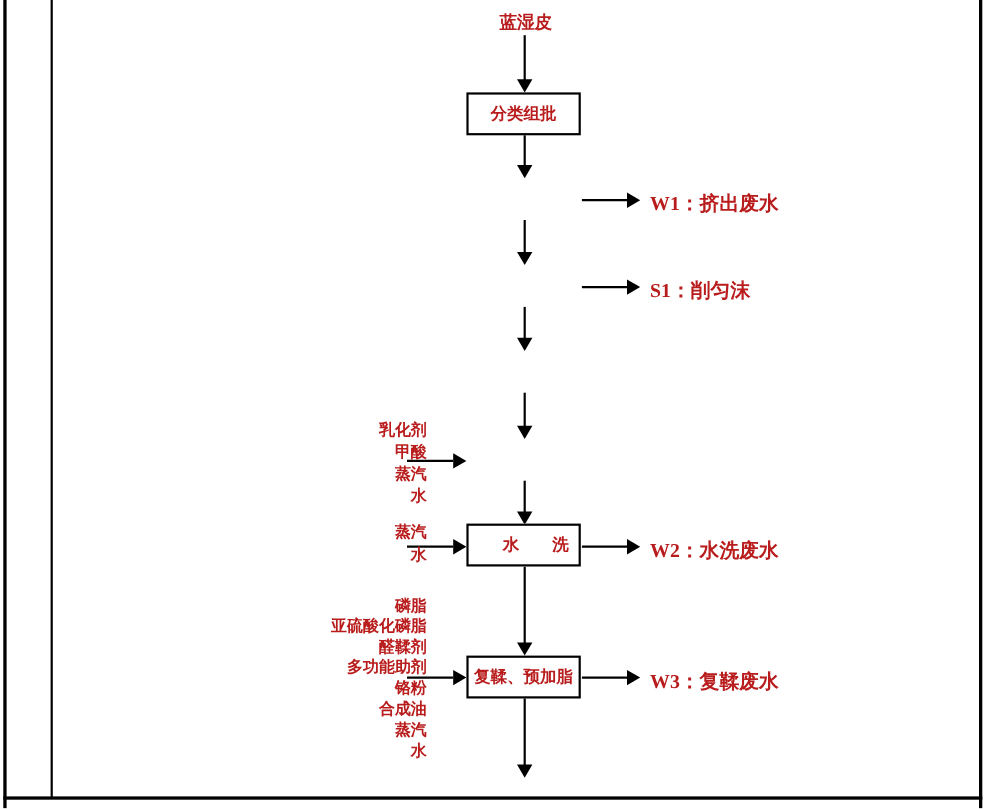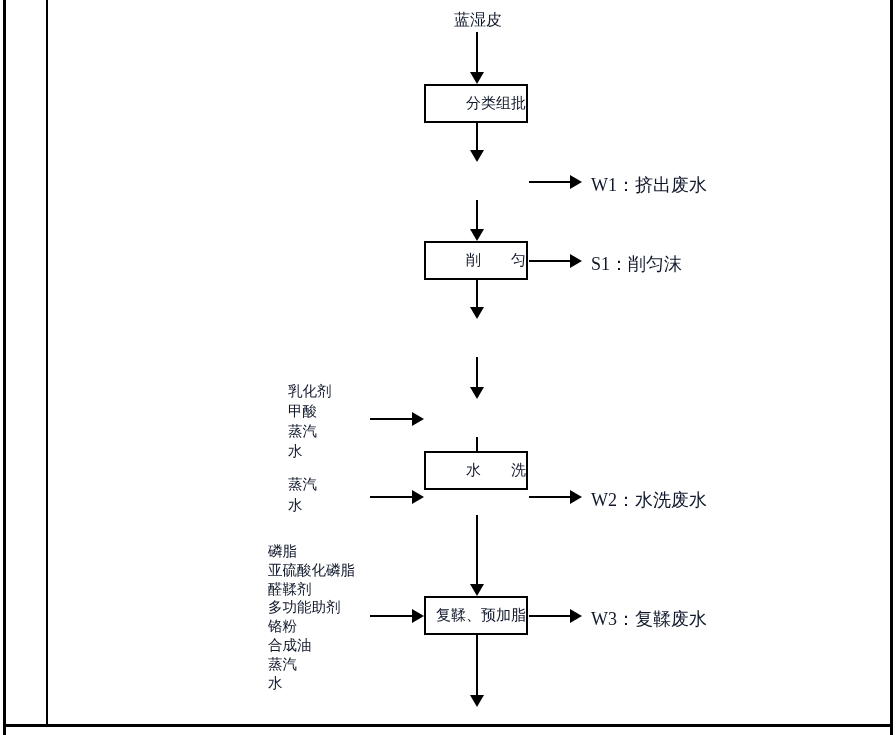--- a/index.html
+++ b/index.html
@@ -1,40 +1,41 @@
 <!DOCTYPE html>
 <html><head>
 <meta charset="utf-8">
 <style>
   html,body{margin:0;padding:0;background:#ffffff;}
   .page{
     position:relative;
     width:896px;height:735px;
     background:#ffffff;
     font-family:"Liberation Serif","DejaVu Serif",serif;
-    color:#0f172a;
+    color:#b91c1c;
     overflow:hidden;
+    font-weight:bold;
   }
   .vline,.hline{position:absolute;background:#000000;}
   .connectors{position:absolute;left:0;top:0;width:896px;height:735px;}
   .flow-box{
     position:absolute;left:424px;width:104px;height:39px;
     border:2px solid #000000;box-sizing:border-box;
-    display:flex;align-items:center;justify-content:flex-end;
+    display:flex;align-items:center;justify-content:center;
     font-size:15px;background:#ffffff;white-space:nowrap;
   }
   .start-label{
     position:absolute;left:428px;top:10px;width:100px;
     text-align:center;font-size:16px;
   }
   .side-label{
     position:absolute;left:591px;font-size:18px;white-space:nowrap;
   }
   .input-group{
-    position:absolute;text-align:left;font-size:14.5px;
+    position:absolute;text-align:right;font-size:14.5px;
   }
   .ig1{left:288px;top:381px;width:100px;line-height:20px;}
   .ig2{left:288px;top:474px;width:100px;line-height:21px;}
   .ig3{left:268px;top:542px;width:120px;line-height:18.8px;}
 </style>
 </head>
 <body>
 
 <div class="page">
 
@@ -79,24 +80,21 @@
       <line x1="370" y1="616" x2="412" y2="616"></line>
       <polygon points="412,609 412,623 424,616" stroke="none"></polygon>
     </g>
   </svg>
 
   <div class="start-label">蓝湿皮</div>
 
   <div class="flow-box" style="top:84px;">
       <span>分类组批</span>
     </div>
-  <div class="flow-box" style="top:241px;">
-      <span>削　　匀</span>
-    </div>
-  <div class="flow-box" style="top:451px;padding-left:22px;">
+  <div class="flow-box" style="top:476px;padding-left:22px;">
       <span>水　　洗</span>
     </div>
   <div class="flow-box" style="top:596px;">
       <span>复鞣、预加脂</span>
     </div>
 
   <div class="side-label" style="top:173px;">W1：挤出废水</div>
   <div class="side-label" style="top:252px;">S1：削匀沫</div>
   <div class="side-label" style="top:488px;">W2：水洗废水</div>
   <div class="side-label" style="top:607px;">W3：复鞣废水</div>

